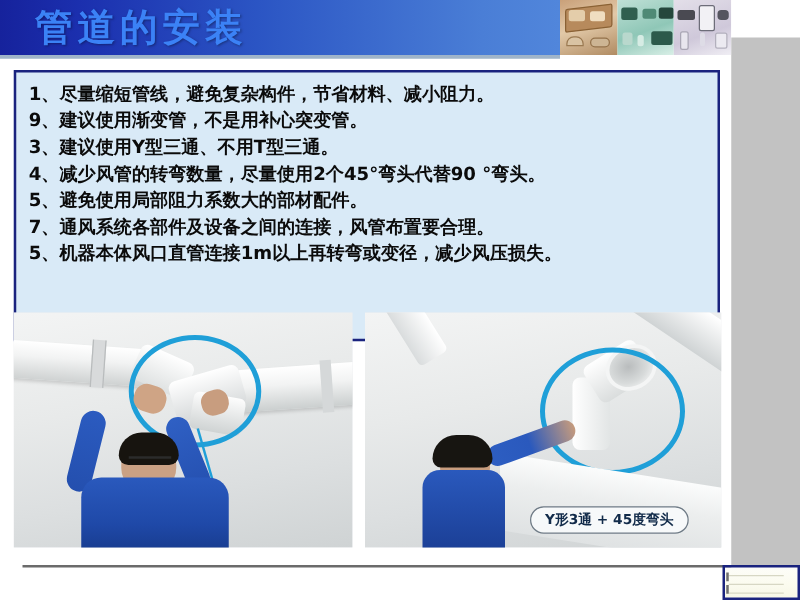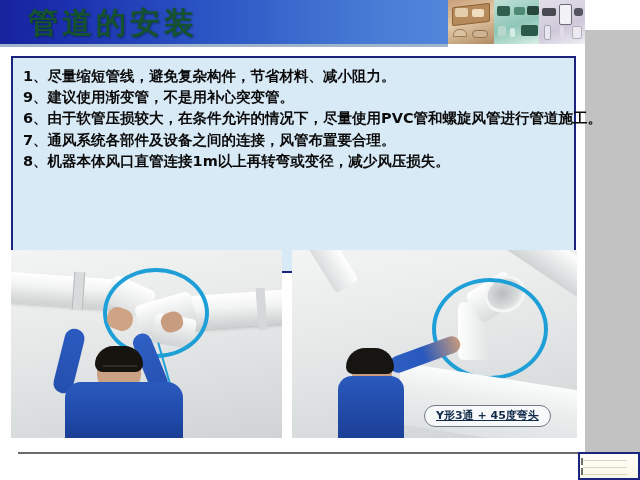--- a/index.html
+++ b/index.html
@@ -15,21 +15,21 @@
     background:#c2c2c2;
   }
 
   
   .title-banner{
     position:absolute;left:0;top:0;width:448px;height:44px;
     background:linear-gradient(90deg,#16229c 0%,#1b2fae 14%,#2b55c4 46%,#4a7ed6 86%,#5186db 100%);
   }
   .title-text{
     position:absolute;left:28px;top:3px;
-    font-size:30px;font-weight:bold;color:#14532d;
+    font-size:30px;font-weight:bold;color:#3b82f6;
     letter-spacing:4px;line-height:40px;white-space:nowrap;
     text-shadow:1px 1px 2px rgba(0,0,0,.35);
   }
   .title-underline{
     position:absolute;left:0;top:44px;width:448px;height:3px;
     background:#9fb4c9;
   }
 
   
   .photo-strip{
@@ -162,21 +162,21 @@
     border-radius:9px;transform:rotate(-20deg);}
 
   
   .pill{
     position:absolute;border:1px solid #6f7b86;border-radius:11px;
     background:rgba(248,250,251,.93);
     font-size:11px;color:#122b4a;font-weight:bold;
     padding:3px 11px;white-space:nowrap;line-height:14px;
   }
   .pill-left{left:186px;top:376px;}
-  .pill-right{left:424px;top:405px;text-decoration:underline;}
+  .pill-right{left:424px;top:405px;}
 
   
   .bottom-rule{position:absolute;left:18px;top:452px;width:567px;height:2px;
     background:#6b6b6b;}
   .corner-note{
     position:absolute;left:578px;top:452px;width:62px;height:28px;
     background:linear-gradient(180deg,#fdfdf8 0%,#fbfbef 55%,#f7f7e6 100%);
     border:2px solid #1a237e;box-sizing:border-box;overflow:hidden;
   }
   .cn-line{position:absolute;left:3px;width:44px;height:1px;background:#d7d7c4;}
@@ -215,23 +215,25 @@
       <div class="ps-obj c3"></div>
       <div class="ps-obj c4"></div>
       <div class="ps-obj c5"></div>
       <div class="ps-obj c6"></div>
     </div>
   </div>
 
   <div class="textbox">
     <div class="line">1、尽量缩短管线，避免复杂构件，节省材料、减小阻力。</div>
     <div class="line">9、建议使用渐变管，不是用补心突变管。</div>
-    <div class="line">6、由于软管压损较大，在条件允许的情况下，尽量使用PVC管和螺旋风管进行管道施工。</div>
+    <div class="line">3、建议使用Y型三通、不用T型三通。</div>
+    <div class="line">4、减少风管的转弯数量，尽量使用2个45°弯头代替90 °弯头。</div>
+    <div class="line">5、避免使用局部阻力系数大的部材配件。</div>
     <div class="line">7、通风系统各部件及设备之间的连接，风管布置要合理。</div>
-    <div class="line">8、机器本体风口直管连接1m以上再转弯或变径，减少风压损失。</div>
+    <div class="line">5、机器本体风口直管连接1m以上再转弯或变径，减少风压损失。</div>
   </div>
 
   <div class="photo photo-left">
     <div class="ceiling"></div>
     <div class="lp-duct-a"></div>
     <div class="lp-band-a"></div>
     <div class="lp-duct-b"></div>
     <div class="lp-band-b"></div>
     <div class="lp-elbow1"></div>
     <div class="lp-elbow2"></div>

